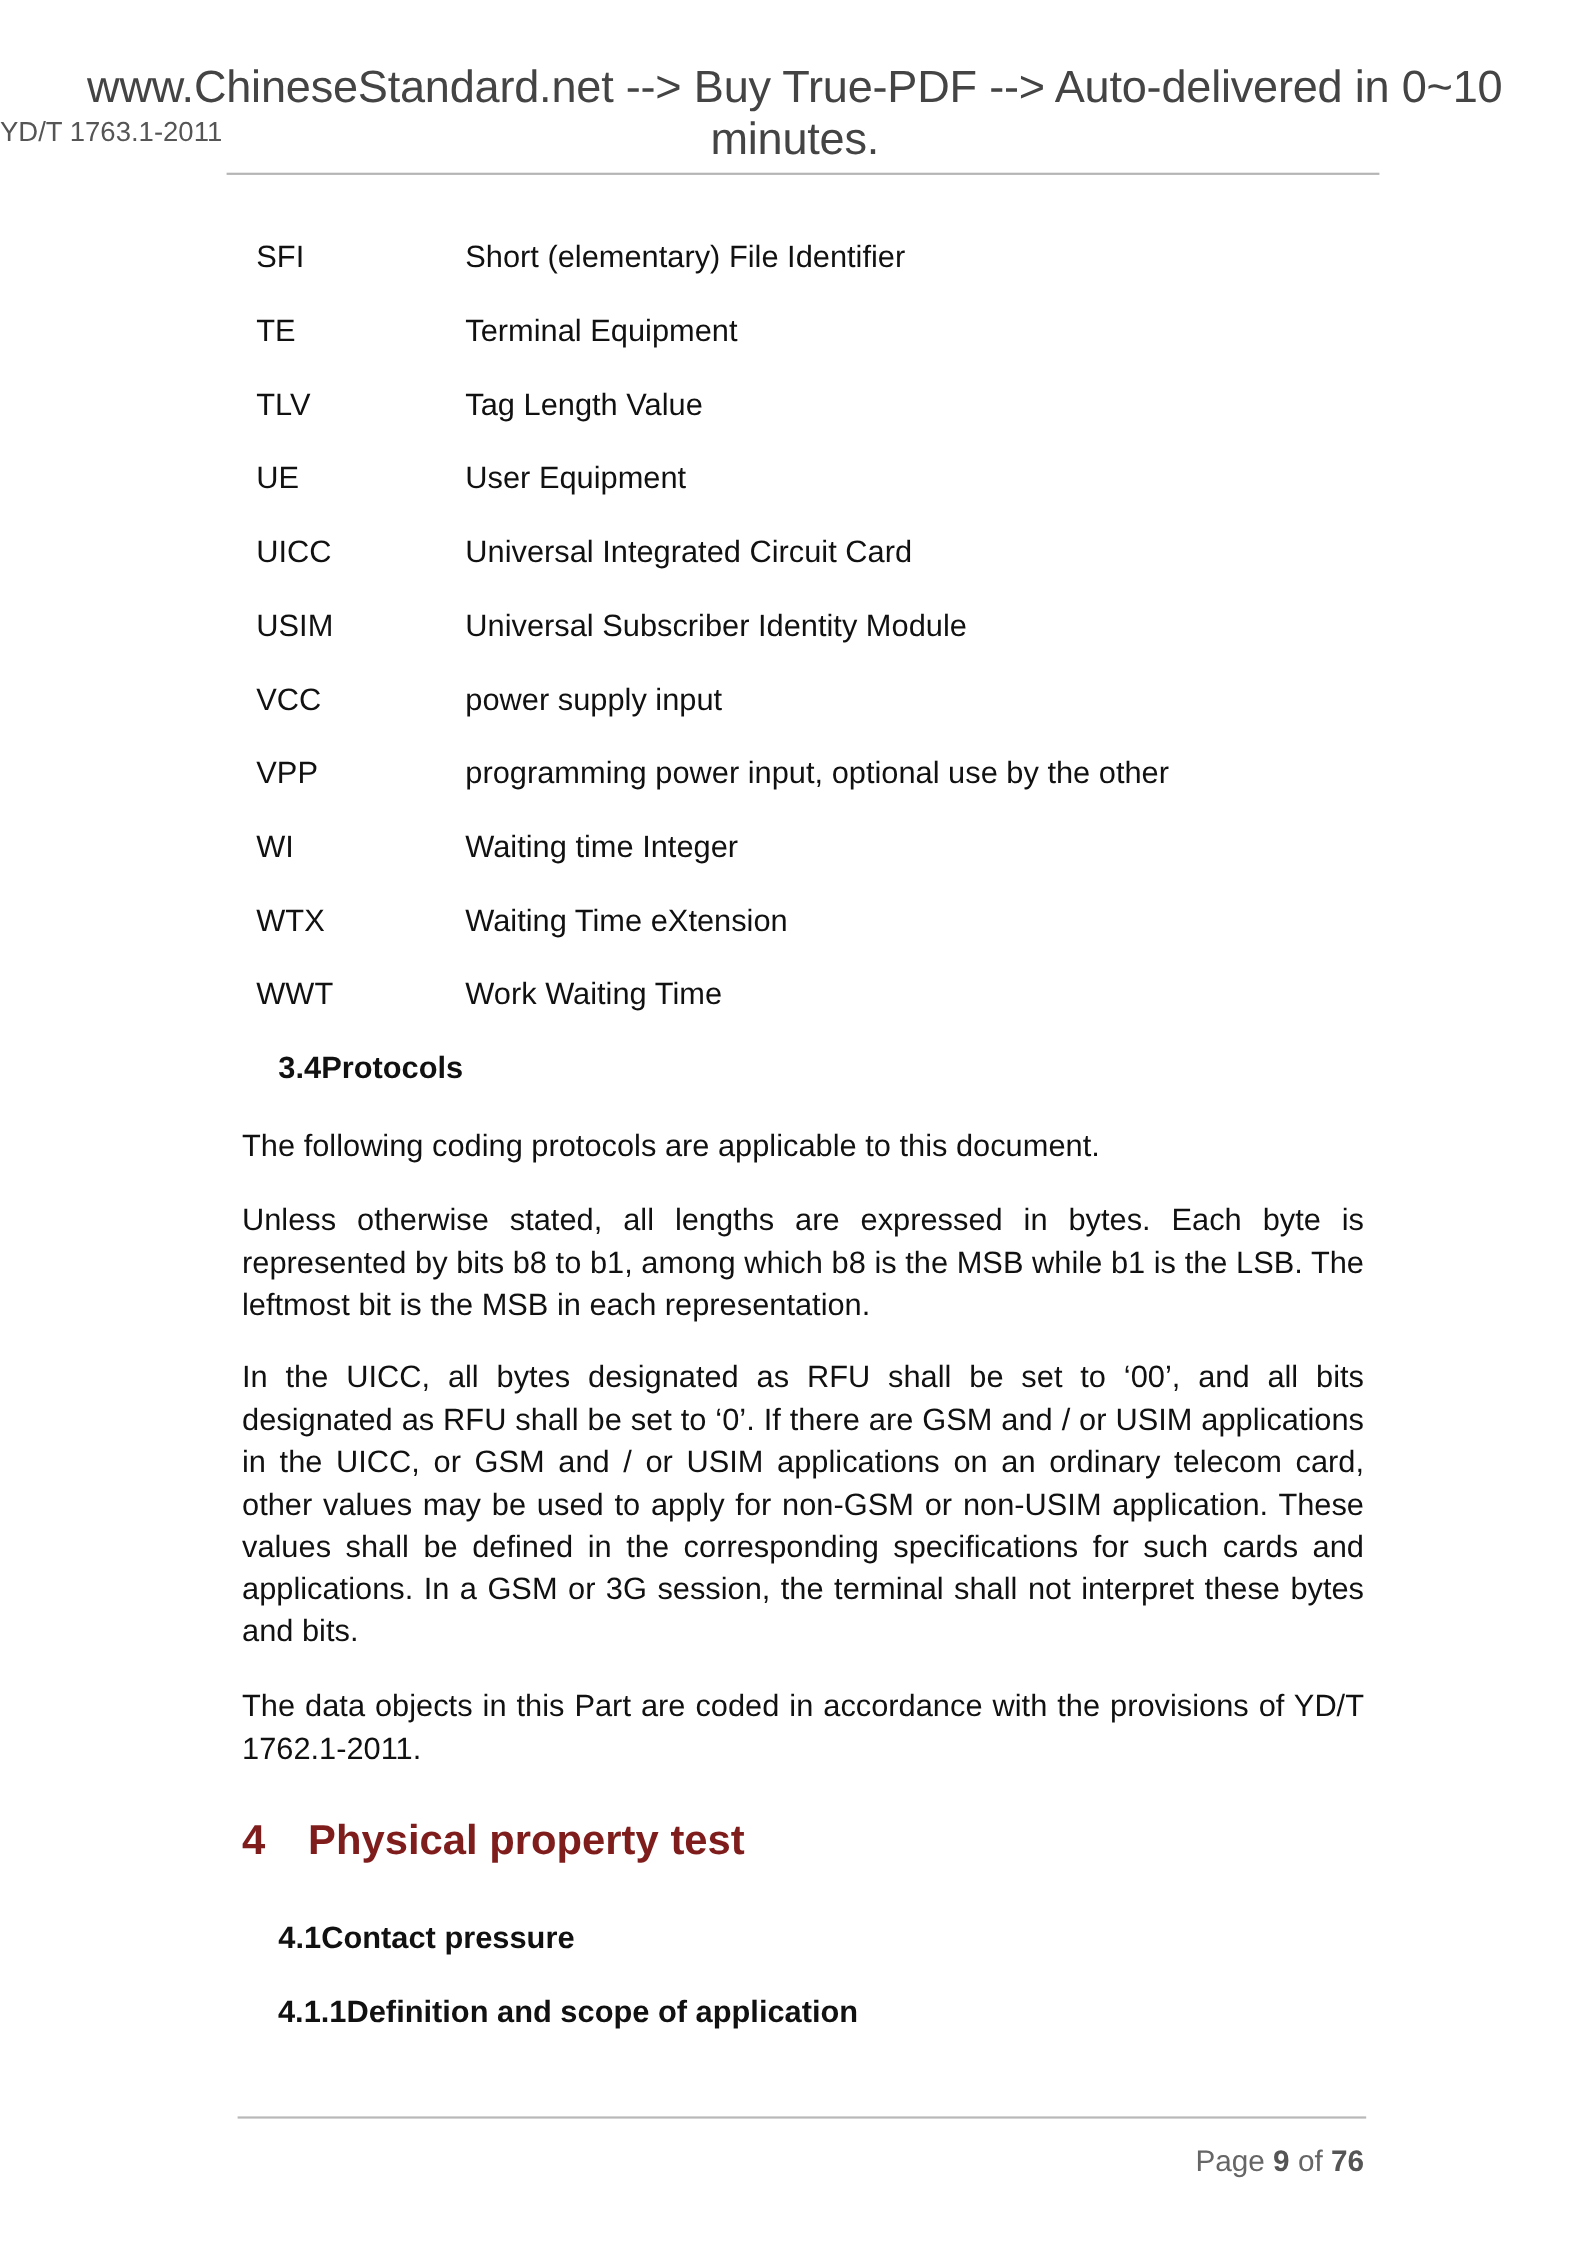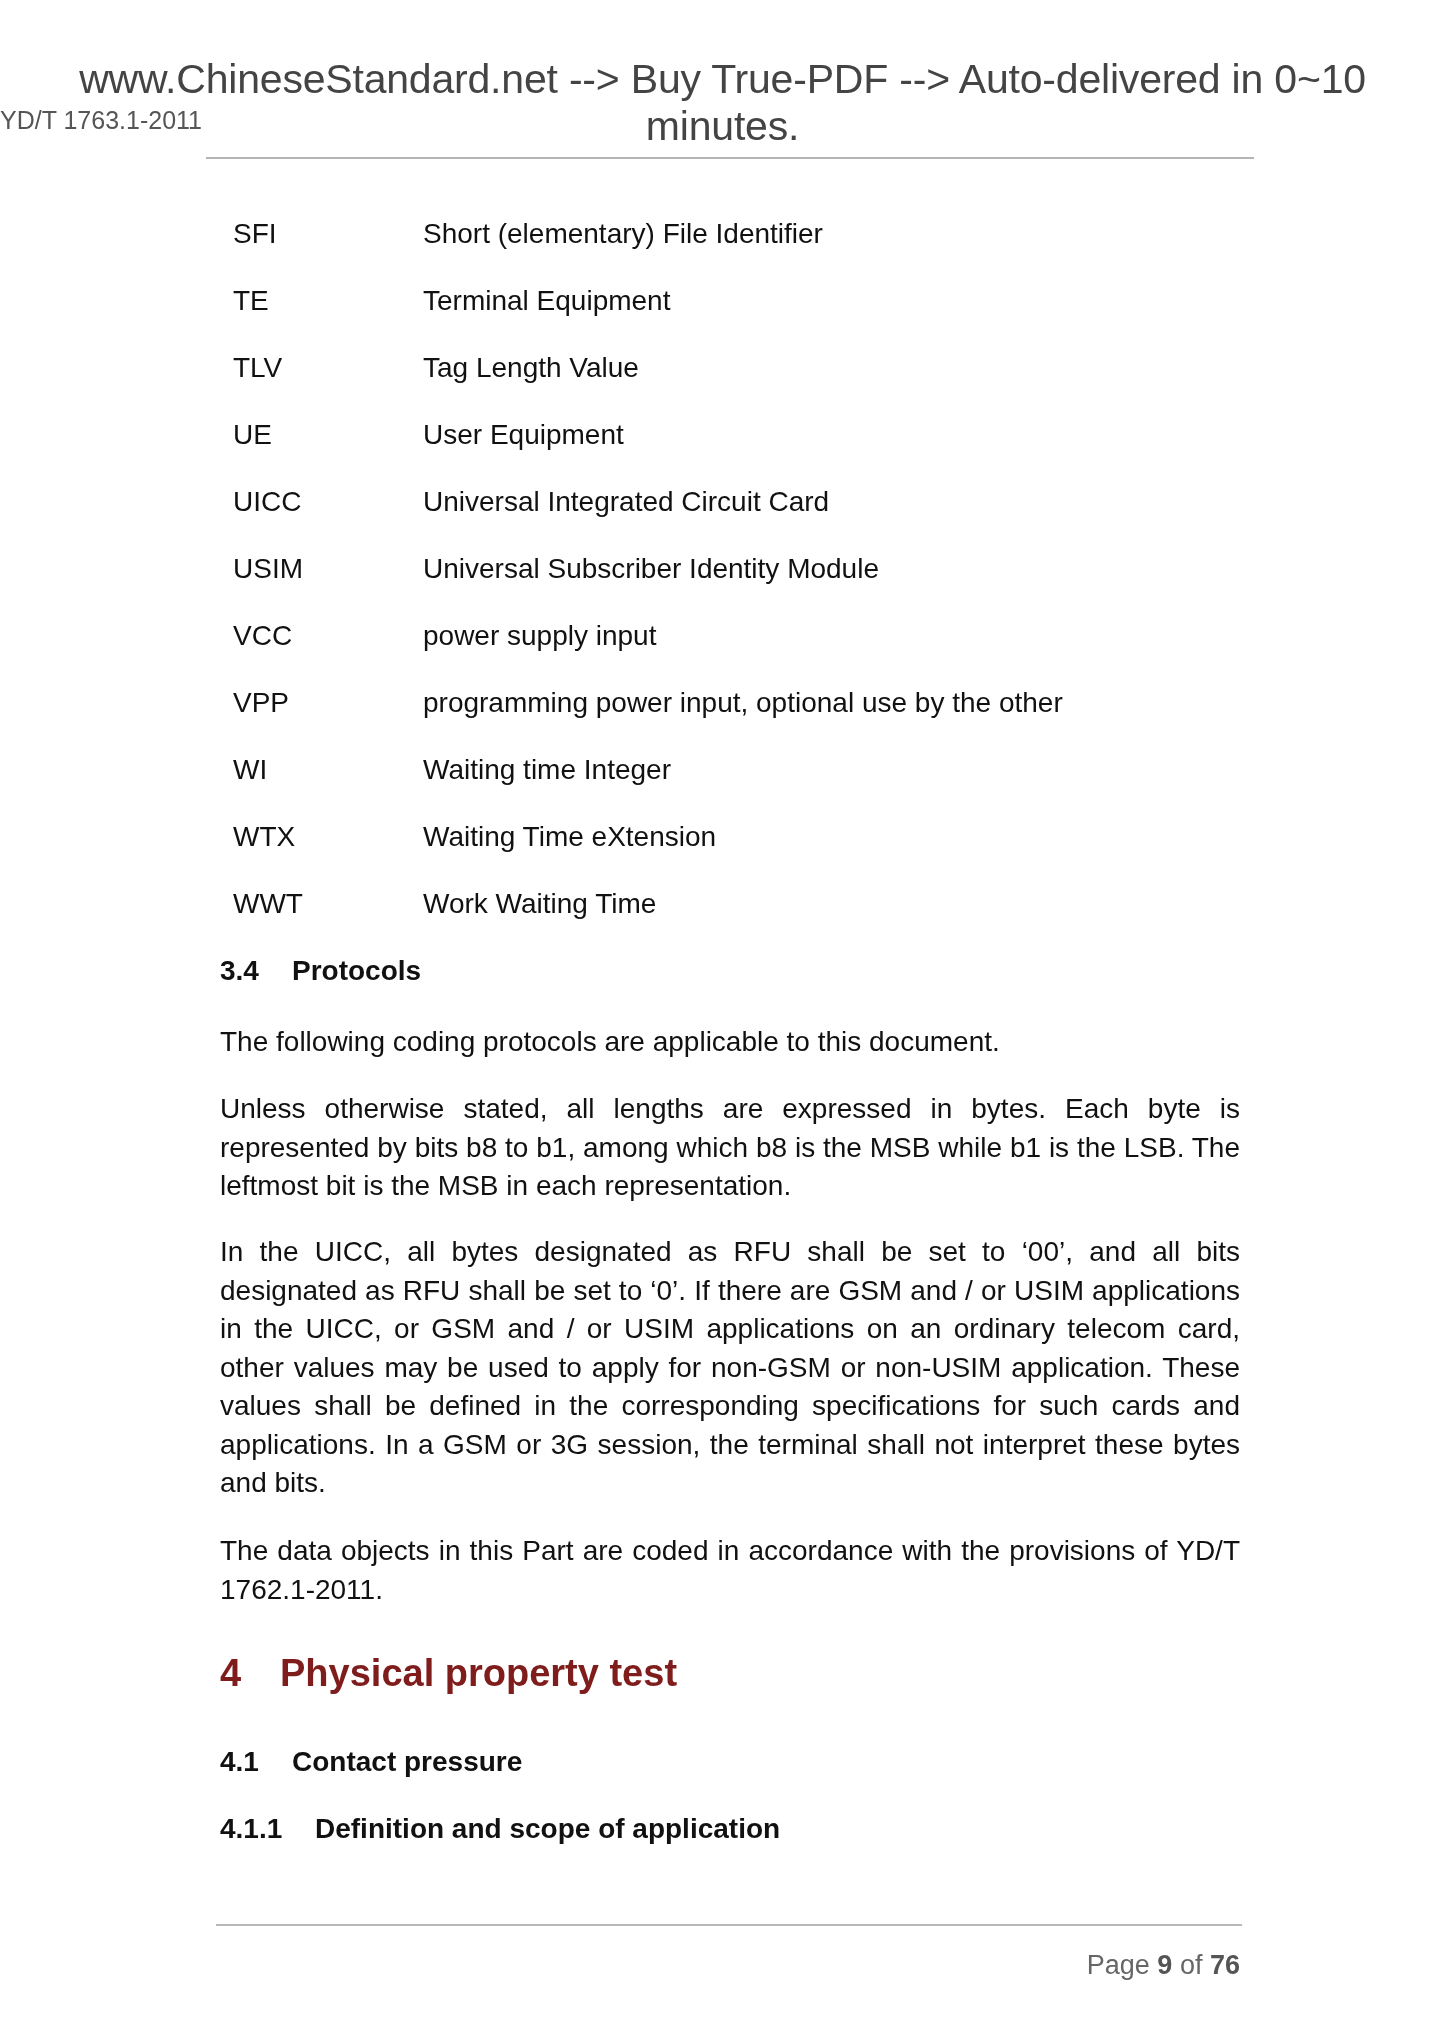--- a/index.html
+++ b/index.html
@@ -15,21 +15,21 @@
       position: absolute; left: 0; width: 1445px; top: 106px; 
       font-size: 25px; color: #555;
     }
     .hdr-rule {
       position: absolute; left: 206px; width: 1048px; top: 157px; height: 2px; background: #b5b5b5;
     }
     .abbr-row { position: absolute; left: 233px; font-size: 28px; color: #111; }
     .abbr-row .abbr { position: absolute; left: 0; white-space: nowrap; text-align: center; }
     .abbr-row .def { position: absolute; left: 190px; white-space: nowrap; }
     .h3 { position: absolute; left: 220px; font-size: 28px; font-weight: bold; color: #111; white-space: nowrap; }
-    .h3 .num { display: inline-block; width: 72px; }
+    .h3 .num { display: inline-block; width: 72px; text-align: right; }
     .h3b .num { width: 95px; }
     .h2 { position: absolute; left: 220px; font-size: 38px; font-weight: bold; color: #7f1d1d; white-space: nowrap; }
     .h2 .num { display: inline-block; width: 60px; }
     .para {
       position: absolute; left: 220px; width: 1020px; font-size: 28px; line-height: 38.5px;
       text-align: justify; color: #111;
     }
     .foot-rule { position: absolute; left: 216px; width: 1026px; top: 1924px; height: 2px; background: #b8b8b8; }
     .page-num { position: absolute; right: 205px; top: 1950px; font-size: 27px; color: #666; white-space: nowrap; }
     .page-num b { color: #555; }

